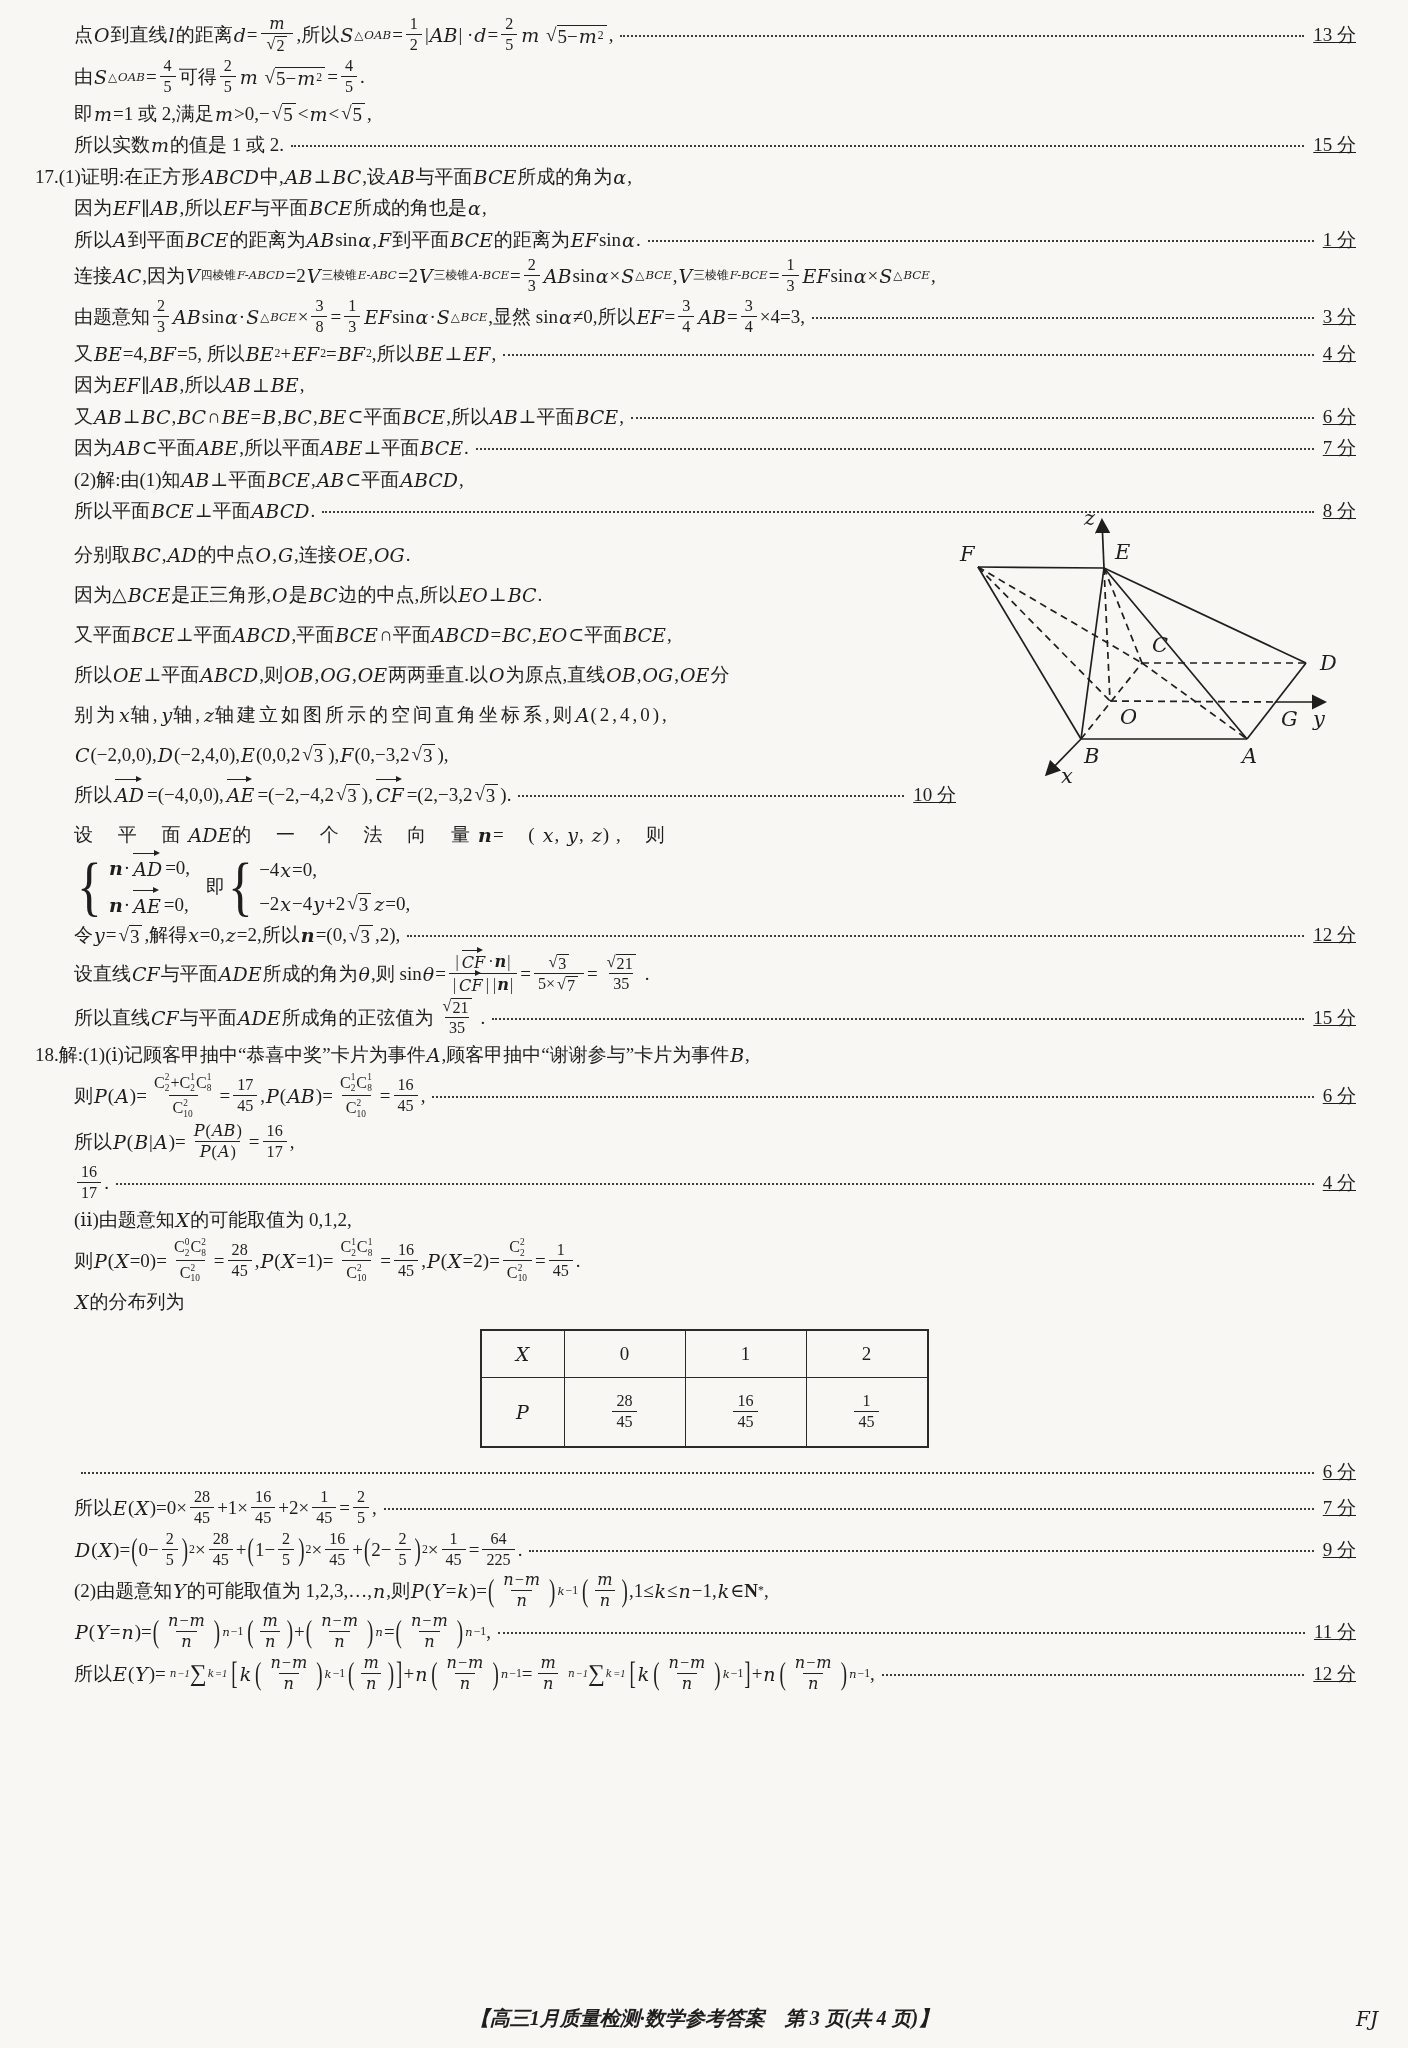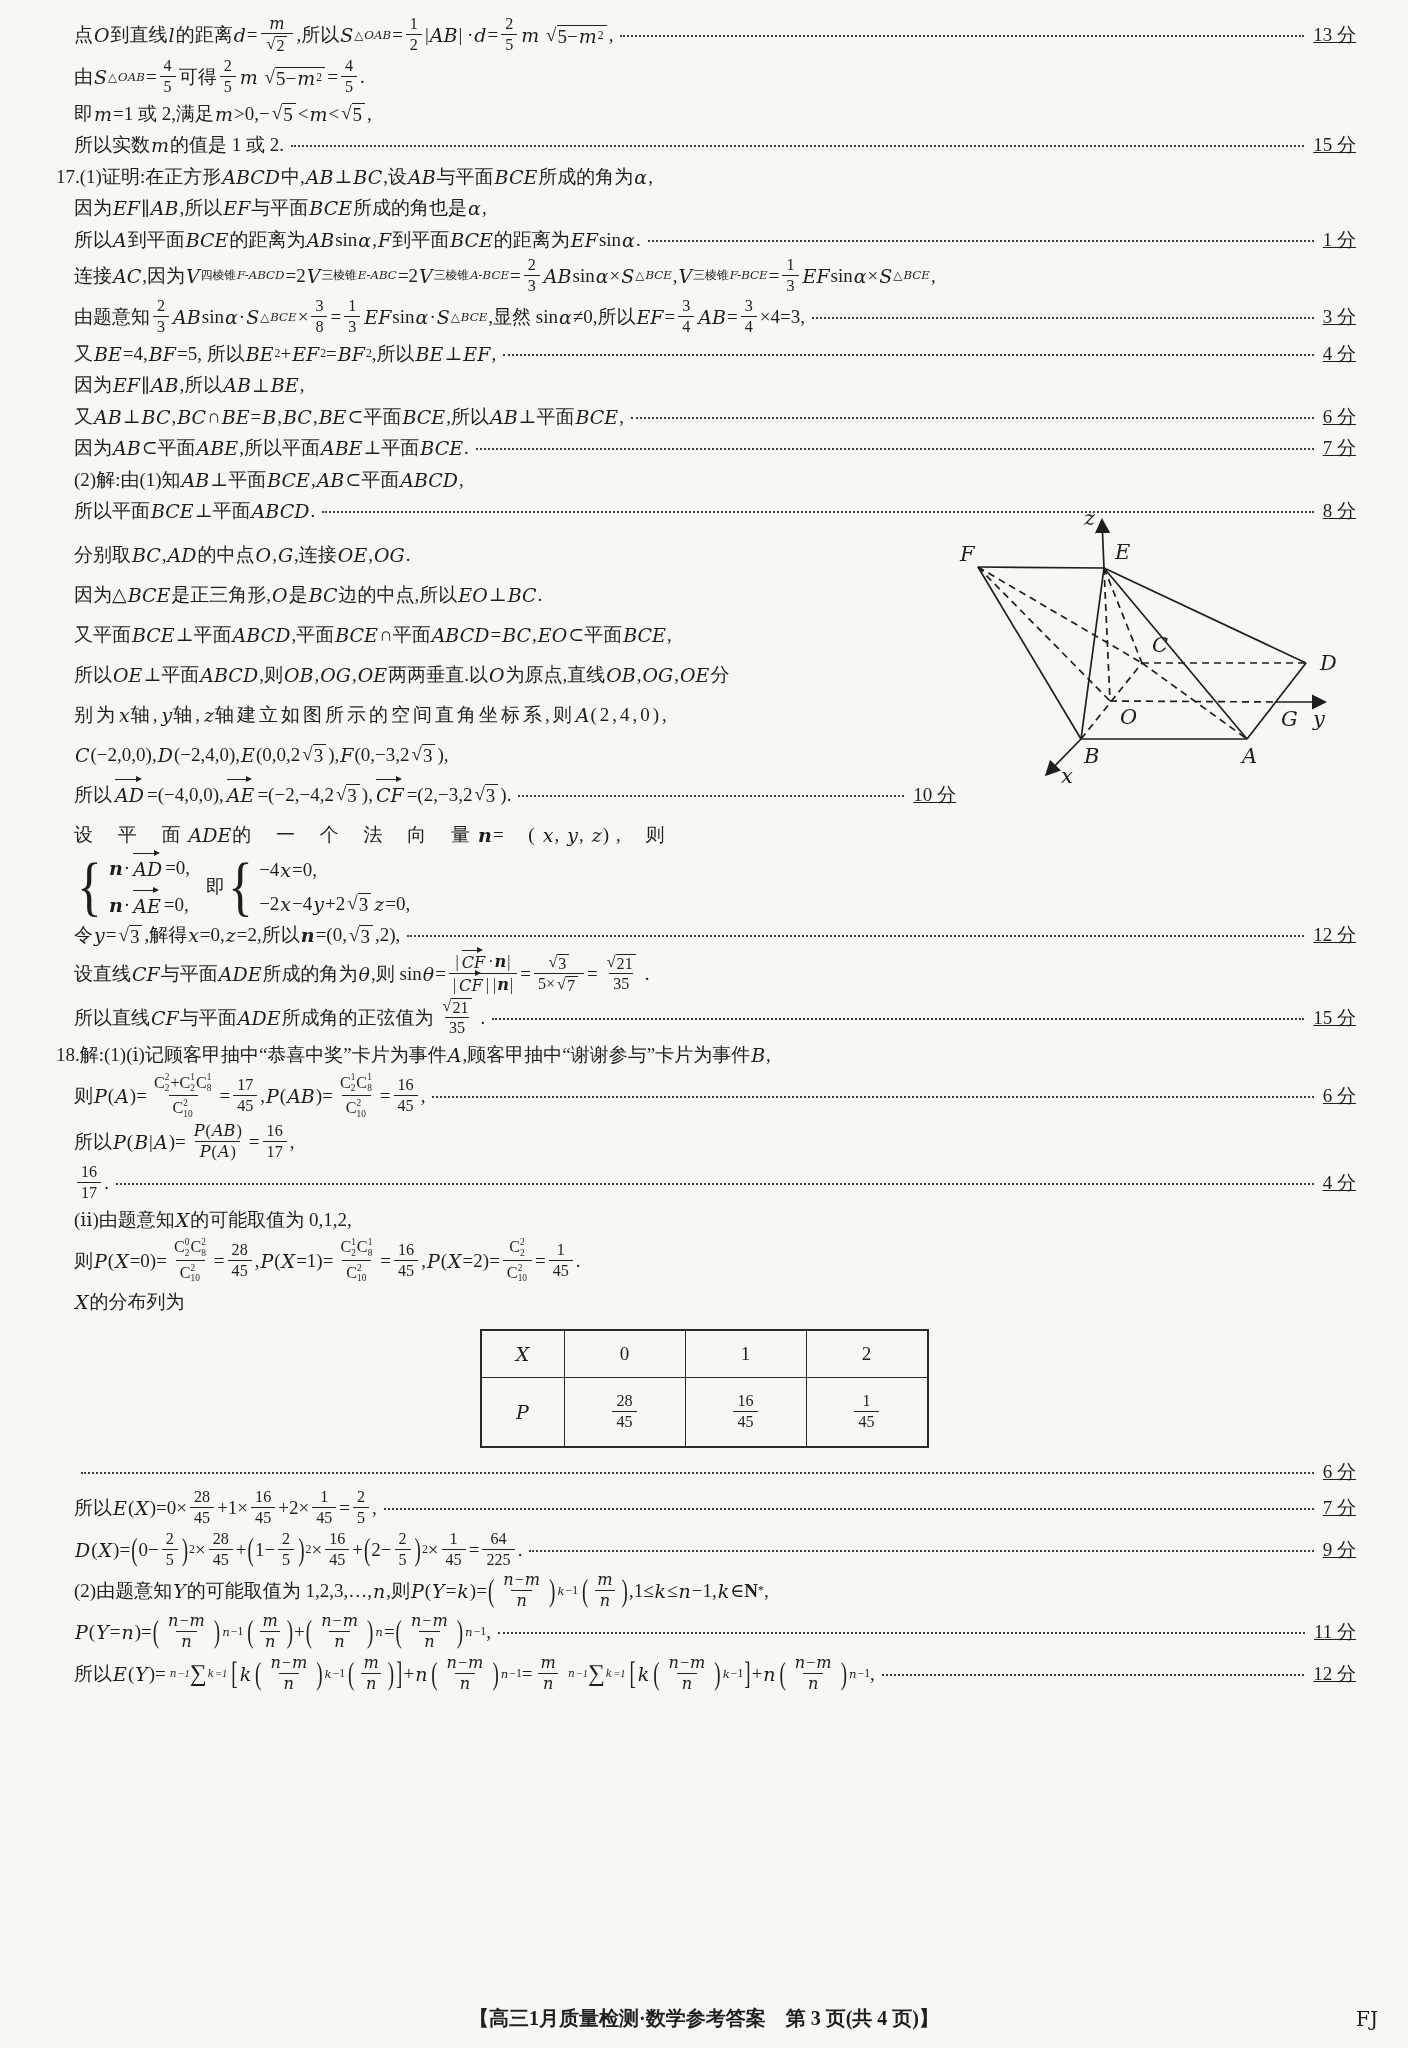--- a/index.html
+++ b/index.html
@@ -11,21 +11,21 @@
   font-size:19px;
   padding:12px 0 0 0;
   overflow:hidden;position:relative;
   display:flex;flex-direction:column;
 }
 .line{
   display:flex;align-items:center;flex-wrap:nowrap;
   padding-left:74px;padding-right:52px;
   margin:3.5px 0;min-height:28px;white-space:nowrap;
 }
-.line.ind0{padding-left:56px;}
+.line.ind0{padding-left:35px;}
 .rm{font-family:"Liberation Serif","DejaVu Serif",serif;}
 .it{font-style:italic;font-family:"DejaVu Serif","Liberation Serif",serif;padding:0 1px;}
 .bv{font-style:italic;font-weight:bold;font-family:"DejaVu Serif",serif;padding:0 1px;}
 .bu{font-weight:bold;}
 .gap{display:inline-block;}
 .frac{display:inline-flex;flex-direction:column;align-items:center;margin:0 3px;font-size:0.85em;line-height:1.05;vertical-align:middle;}
 .frac .num{padding:0 4px 1px;display:inline-flex;align-items:center;}
 .frac .den{border-top:1.5px solid #222;padding:2px 4px 0;display:inline-flex;align-items:center;}
 .sqrt{display:inline-flex;align-items:stretch;margin:0 2px;}
 .sqrt .sym{line-height:1;align-self:flex-start;}
@@ -51,21 +51,21 @@
 #part2 .line{margin-right:400px;margin-top:12px;}
 .fig-anchor{position:relative;height:0;overflow:visible;}
 .fig-svg{position:absolute;right:30px;top:-34px;}
 .fig-svg text{font-family:"DejaVu Serif","Liberation Serif",serif;font-style:italic;font-size:21px;fill:#1e1e1e;}
 .table-wrap{display:flex;justify-content:center;margin:10px 0 6px 0;}
 table.dist{border-collapse:collapse;border:2px solid #2a2a2a;}
 table.dist td{border:1.3px solid #2a2a2a;text-align:center;vertical-align:middle;width:118px;font-size:19px;}
 table.dist td.hc{width:80px;}
 table.dist tr:first-child td{height:44px;}
 table.dist tr:last-child td{height:66px;}
-.footer{margin-top:auto;position:relative;display:flex;justify-content:center;align-items:center;padding:10px 0 16px 0;font-weight:600;font-size:20px;}
+.footer{margin-top:auto;position:relative;display:flex;justify-content:center;align-items:center;padding:10px 0 16px 0;font-weight:600;font-size:20px;font-style:italic;}
 .footer .fj{position:absolute;right:30px;font-weight:400;font-family:"DejaVu Serif",serif;}
 </style>
 </head>
 <body>
 
 <div class="page">
 
   <div id="part1">
       <div class="line">
         <span class="rm">点 </span>

